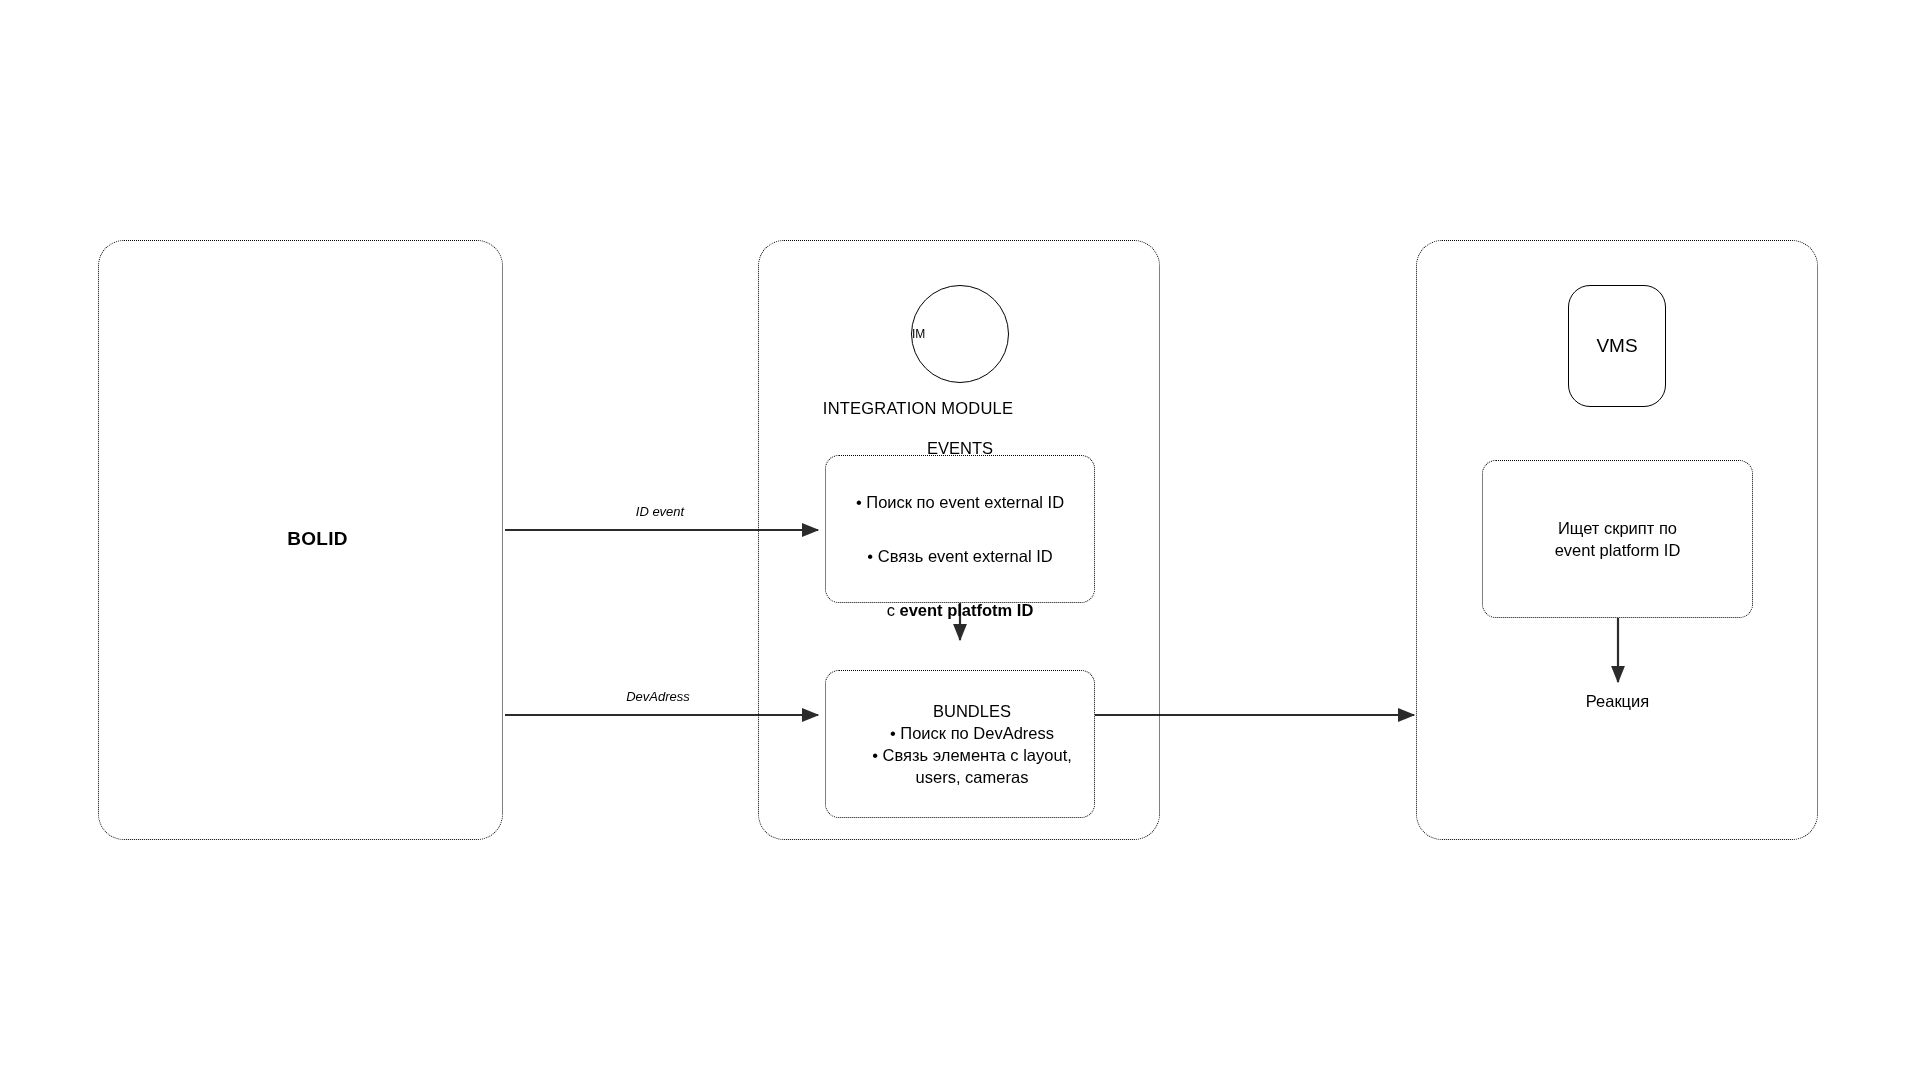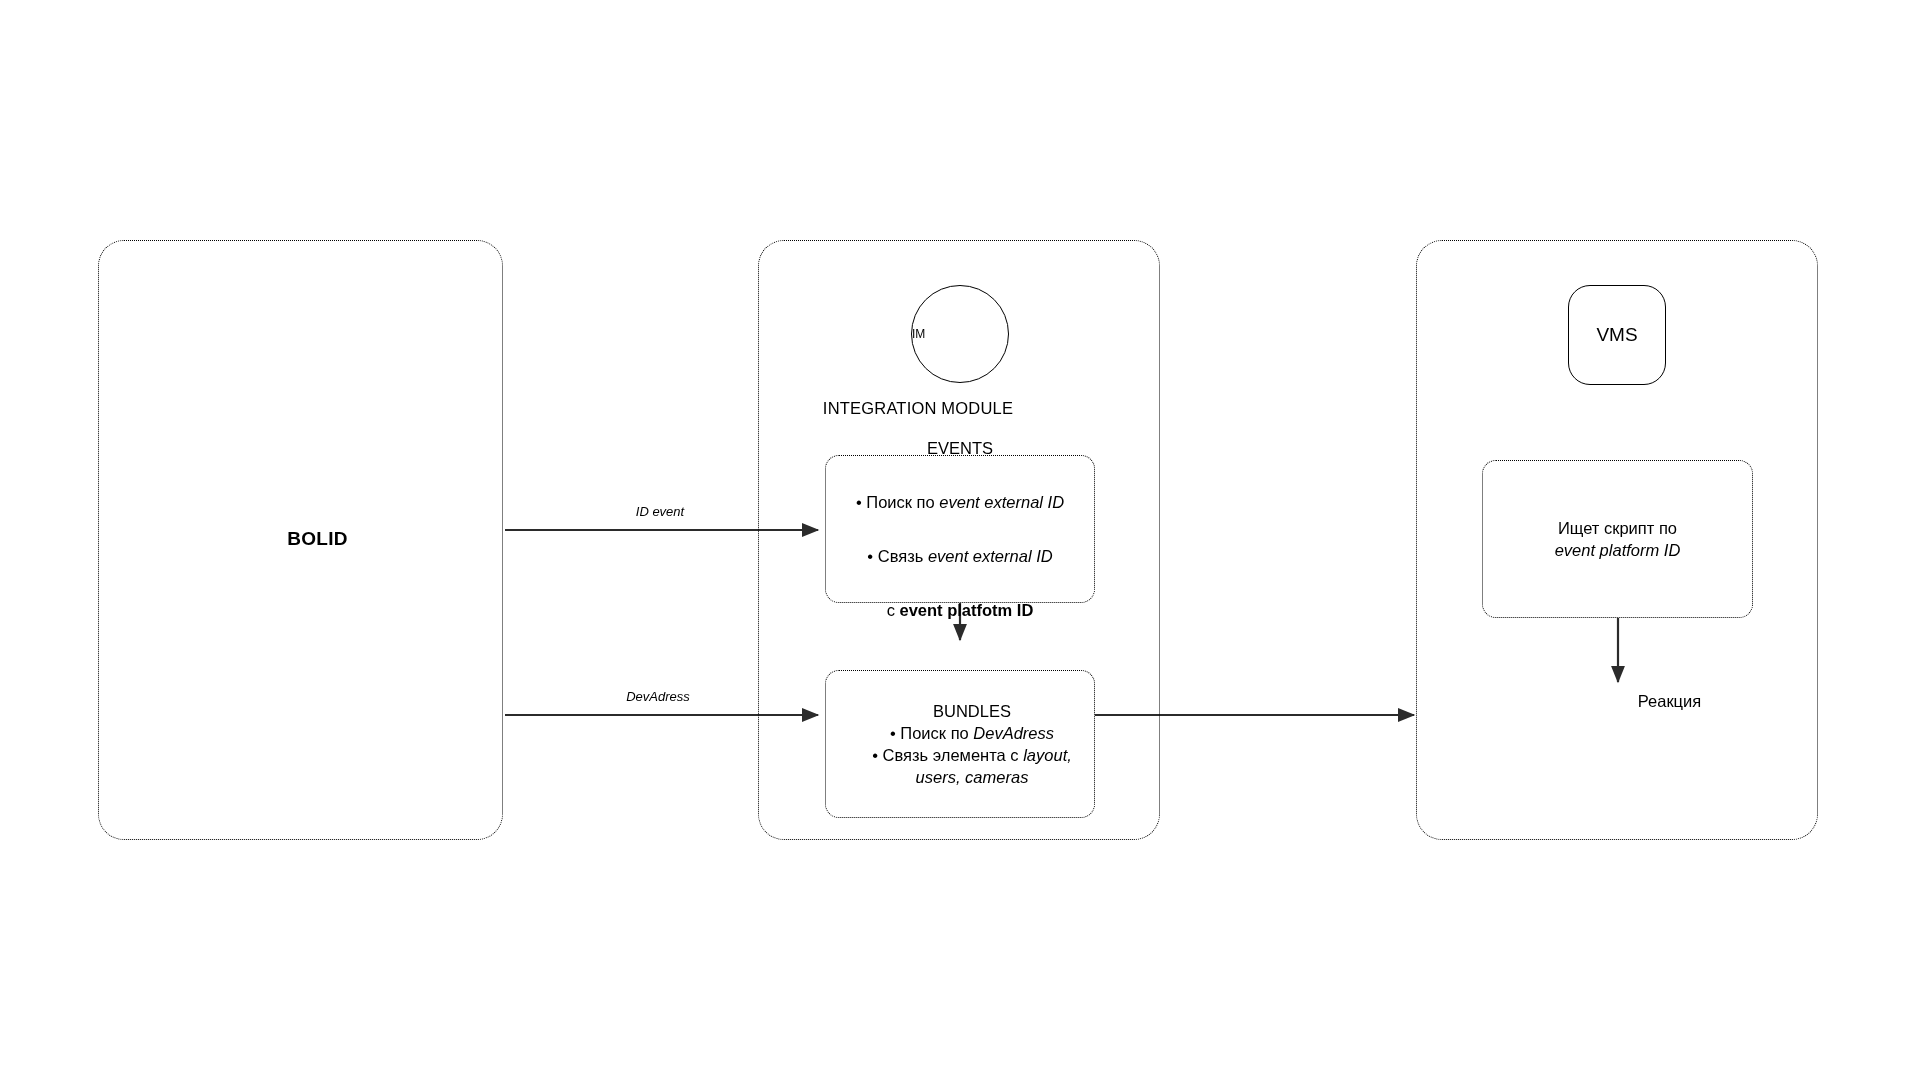--- a/index.html
+++ b/index.html
@@ -70,21 +70,21 @@
     font-size: 16.5px;
     letter-spacing: 0.2px;
   }
 
   
   #vms-node {
     position: absolute;
     left: 1568px;
     top: 285px;
     width: 98px;
-    height: 100px;
+    height: 122px;
     border: 1.3px solid #000000;
     border-radius: 22px;
     box-sizing: border-box;
     display: flex;
     align-items: center;
     justify-content: center;
     font-size: 19px;
     background: #ffffff;
   }
 
@@ -107,36 +107,36 @@
 
   .box-title {
     font-size: 16.5px;
     line-height: 1.34;
   }
   .box-line {
     font-size: 16.5px;
     line-height: 1.34;
     white-space: nowrap;
   }
-  .it   { font-style: italic; }
+  .it   { }
   .bi   { font-weight: bold; }
 
   
   .edge-label {
     position: absolute;
     font-size: 13px;
     font-style: italic;
     text-align: center;
     white-space: nowrap;
   }
   #label-id-event  { left: 560px; top: 504px; width: 200px; }
   #label-devadress { left: 558px; top: 689px; width: 200px; }
   #label-reaction {
     position: absolute;
-    left: 1534px;
+    left: 1482px;
     top: 692px;
     width: 271px;
     text-align: center;
     font-size: 16.5px;
     white-space: nowrap;
   }
 </style>
 </head>
 <body>
 

